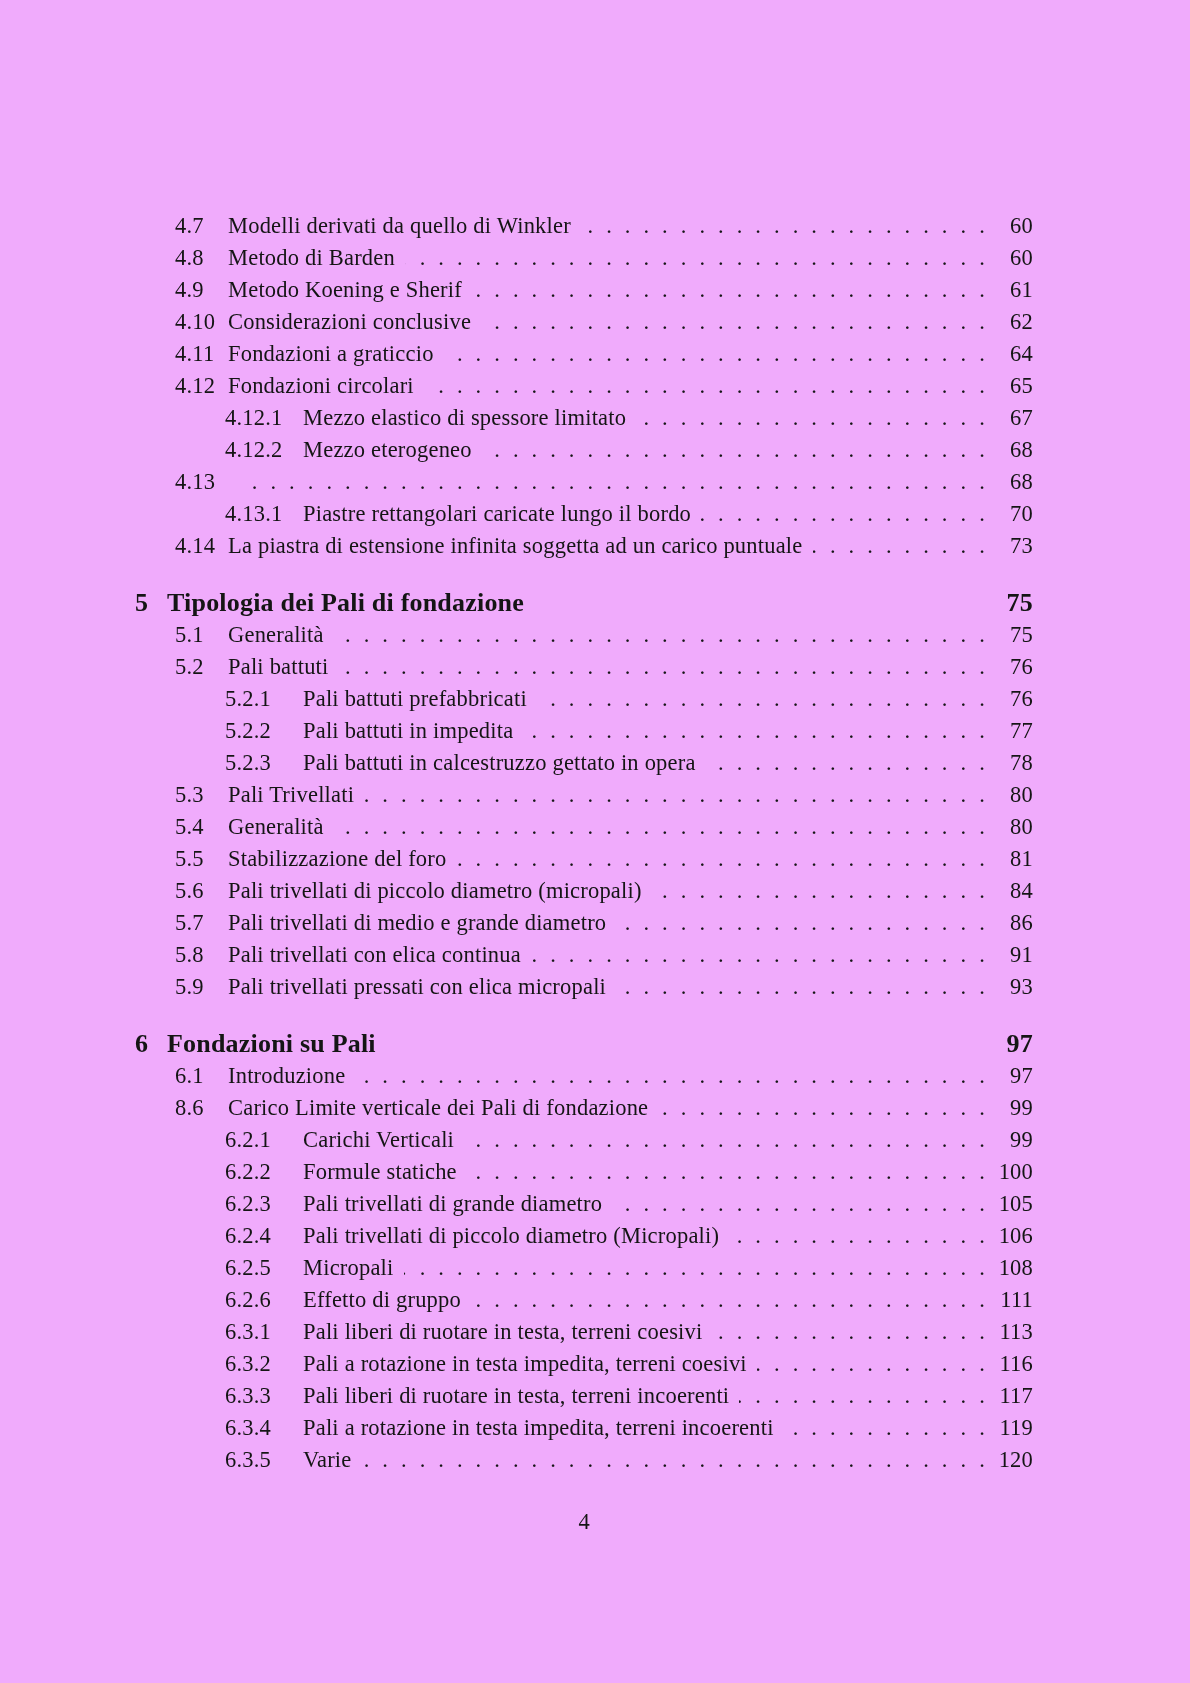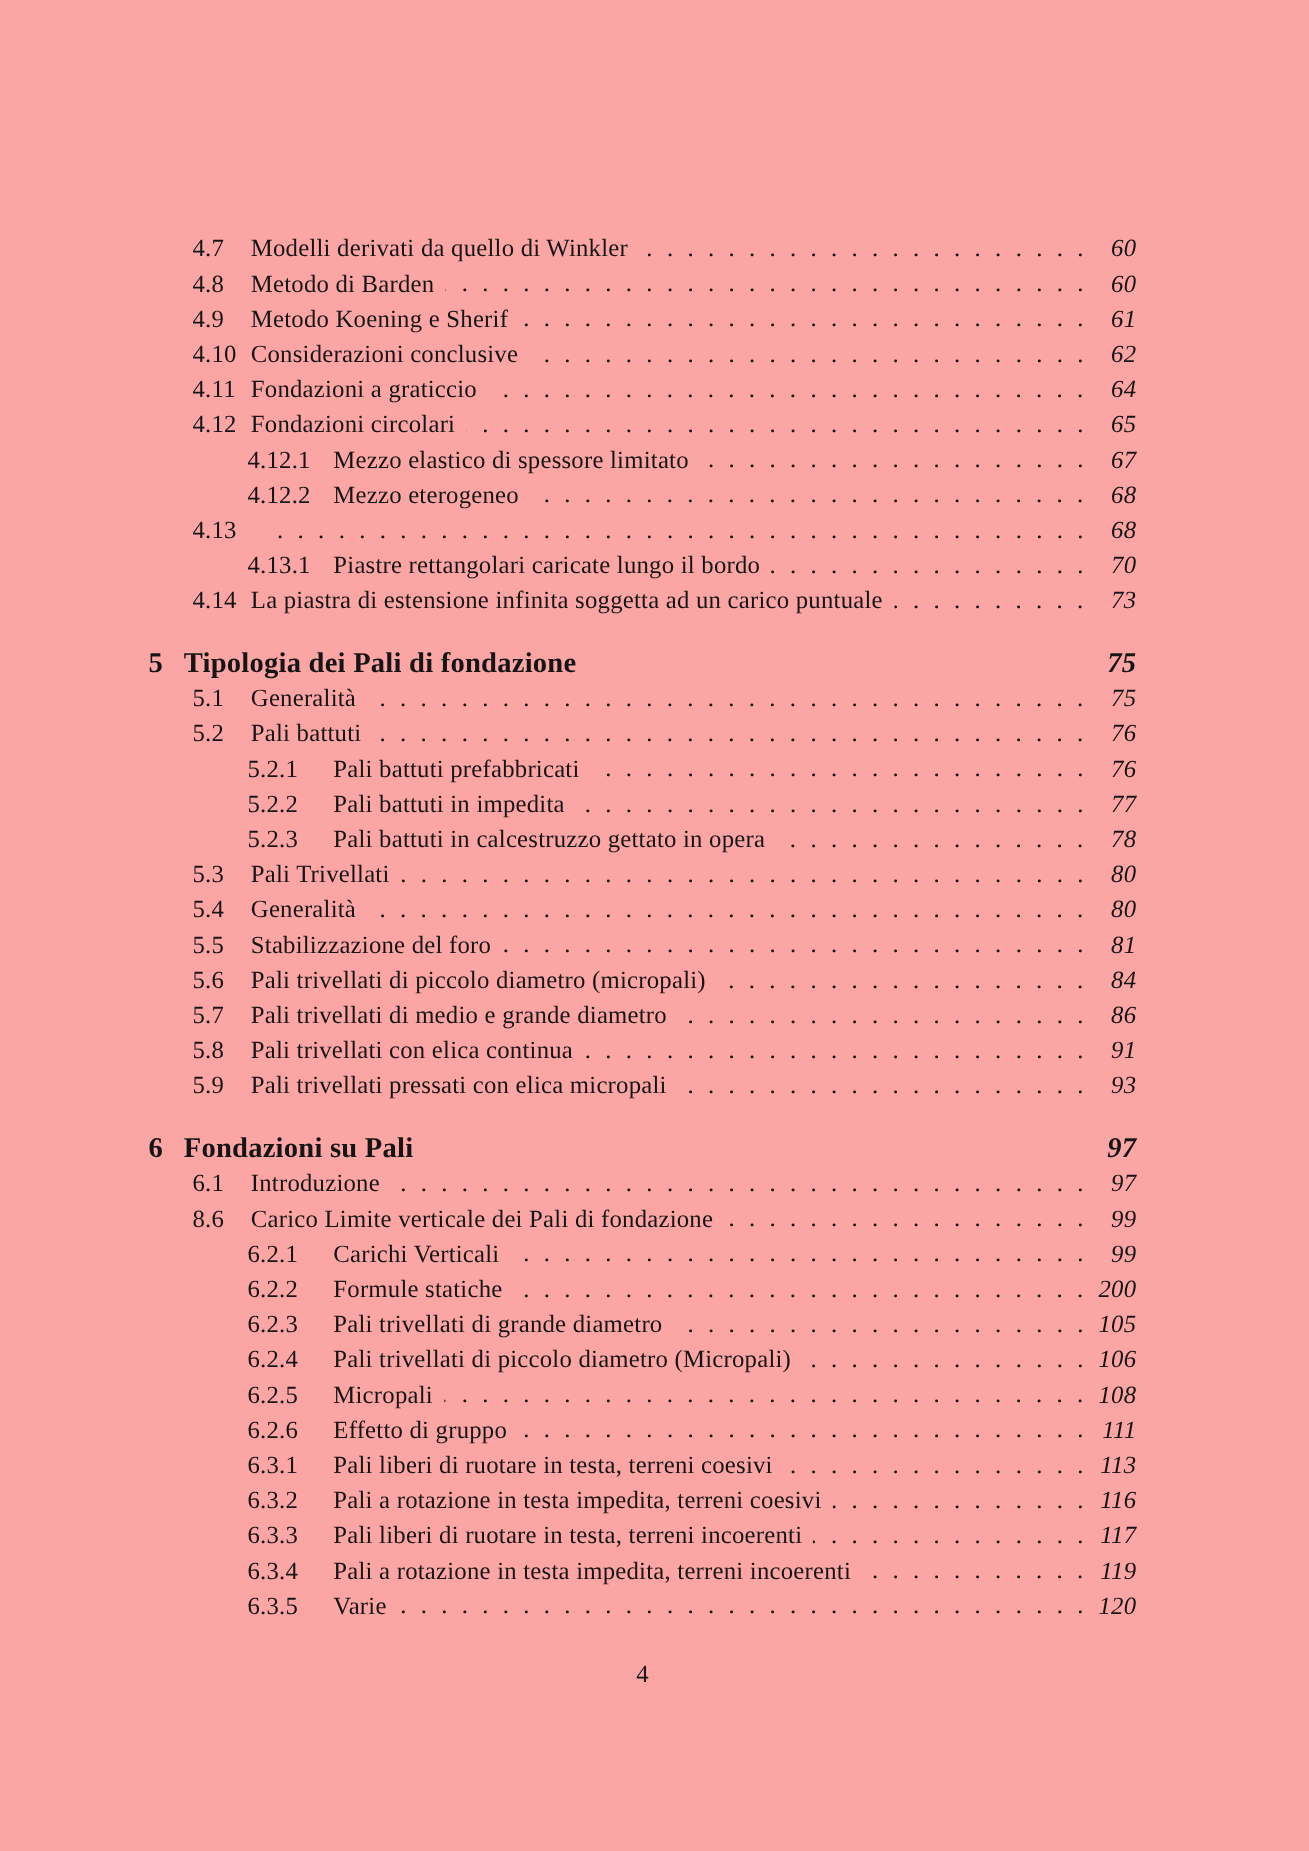--- a/index.html
+++ b/index.html
@@ -1,20 +1,20 @@
 <!DOCTYPE html>
 <html><head>
 <meta charset="utf-8">
 <style>
   html, body { margin: 0; padding: 0; background: #ffffff; }
   .page {
     position: relative;
     width: 1190px;
     height: 1683px;
-    background: #fca5a5;
+    background: #f0abfc;
     color: #151515;
     font-family: "Liberation Serif", "DejaVu Serif", serif;
     overflow: hidden;
   }
   .toc {
     position: absolute;
     left: 135px;
     top: 210px;
     width: 898px;
   }
@@ -48,21 +48,20 @@
   .leader::after {
     content: ". . . . . . . . . . . . . . . . . . . . . . . . . . . . . . . . . . . . . . . . . . . . . . . . . . . . . . . . . . . .";
     word-spacing: 7px;
   }
   .lvl-chapter .leader::after { content: none; }
   .pg {
     flex: none;
     width: 46px;
     text-align: right;
     white-space: nowrap;
-    font-style: italic;
   }
   .footer {
     margin-top: 30px;
     height: 32px;
     line-height: 32px;
     text-align: center;
     font-size: 22.5px;
   }
 </style>
 </head>
@@ -234,21 +233,21 @@
       <div class="row lvl-subsection">
       <span class="num">6.2.1</span>
       <span class="title">Carichi Verticali</span>
       <span class="leader"></span>
       <span class="pg">99</span>
     </div>
       <div class="row lvl-subsection">
       <span class="num">6.2.2</span>
       <span class="title">Formule statiche</span>
       <span class="leader"></span>
-      <span class="pg">200</span>
+      <span class="pg">100</span>
     </div>
       <div class="row lvl-subsection">
       <span class="num">6.2.3</span>
       <span class="title">Pali trivellati di grande diametro</span>
       <span class="leader"></span>
       <span class="pg">105</span>
     </div>
       <div class="row lvl-subsection">
       <span class="num">6.2.4</span>
       <span class="title">Pali trivellati di piccolo diametro (Micropali)</span>

